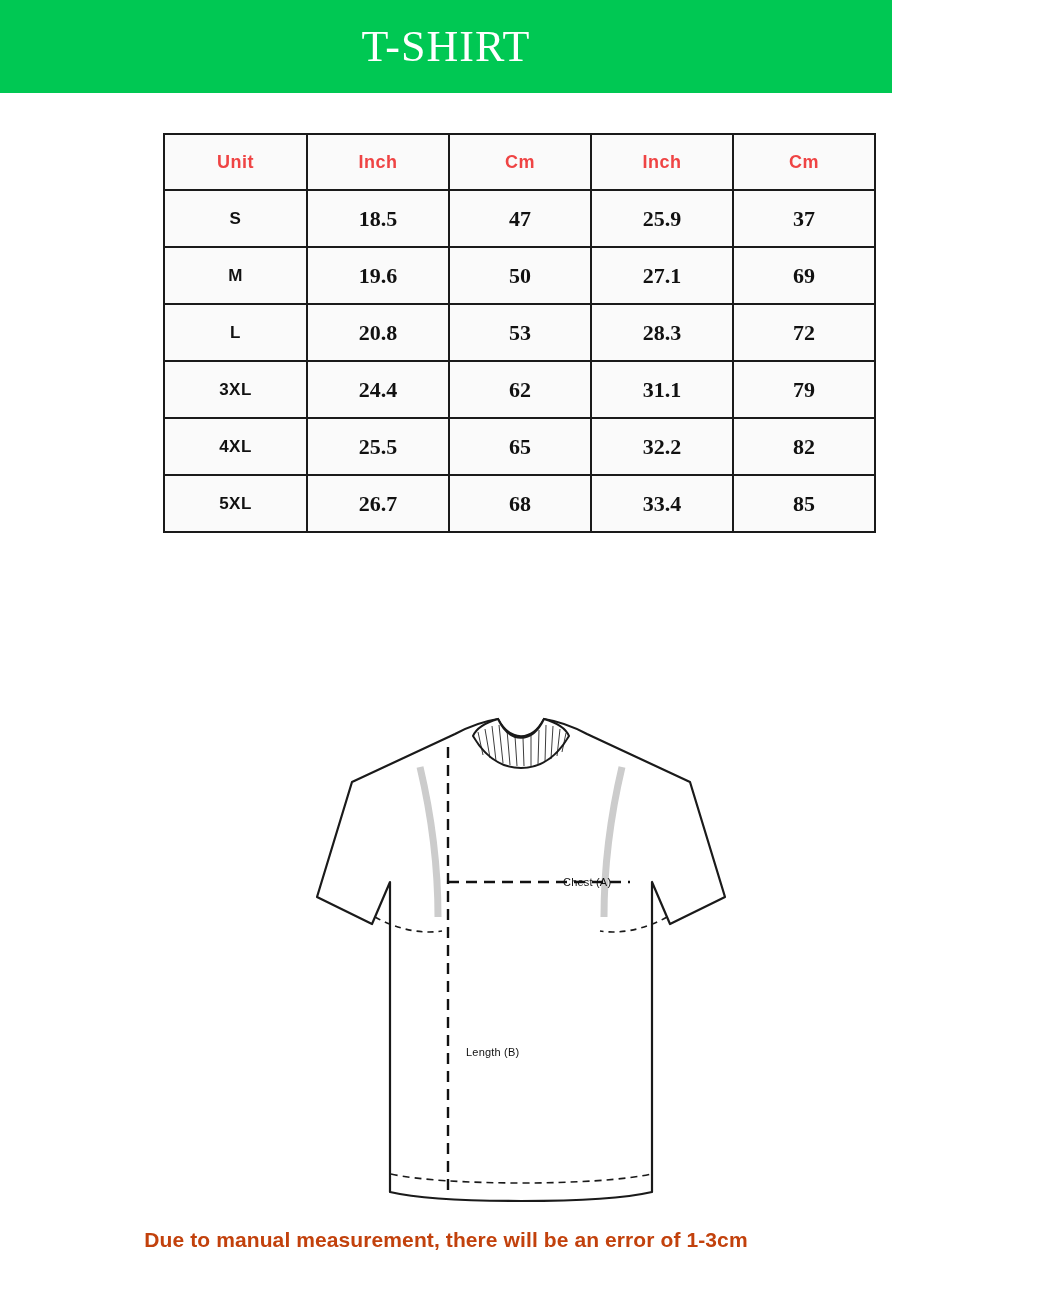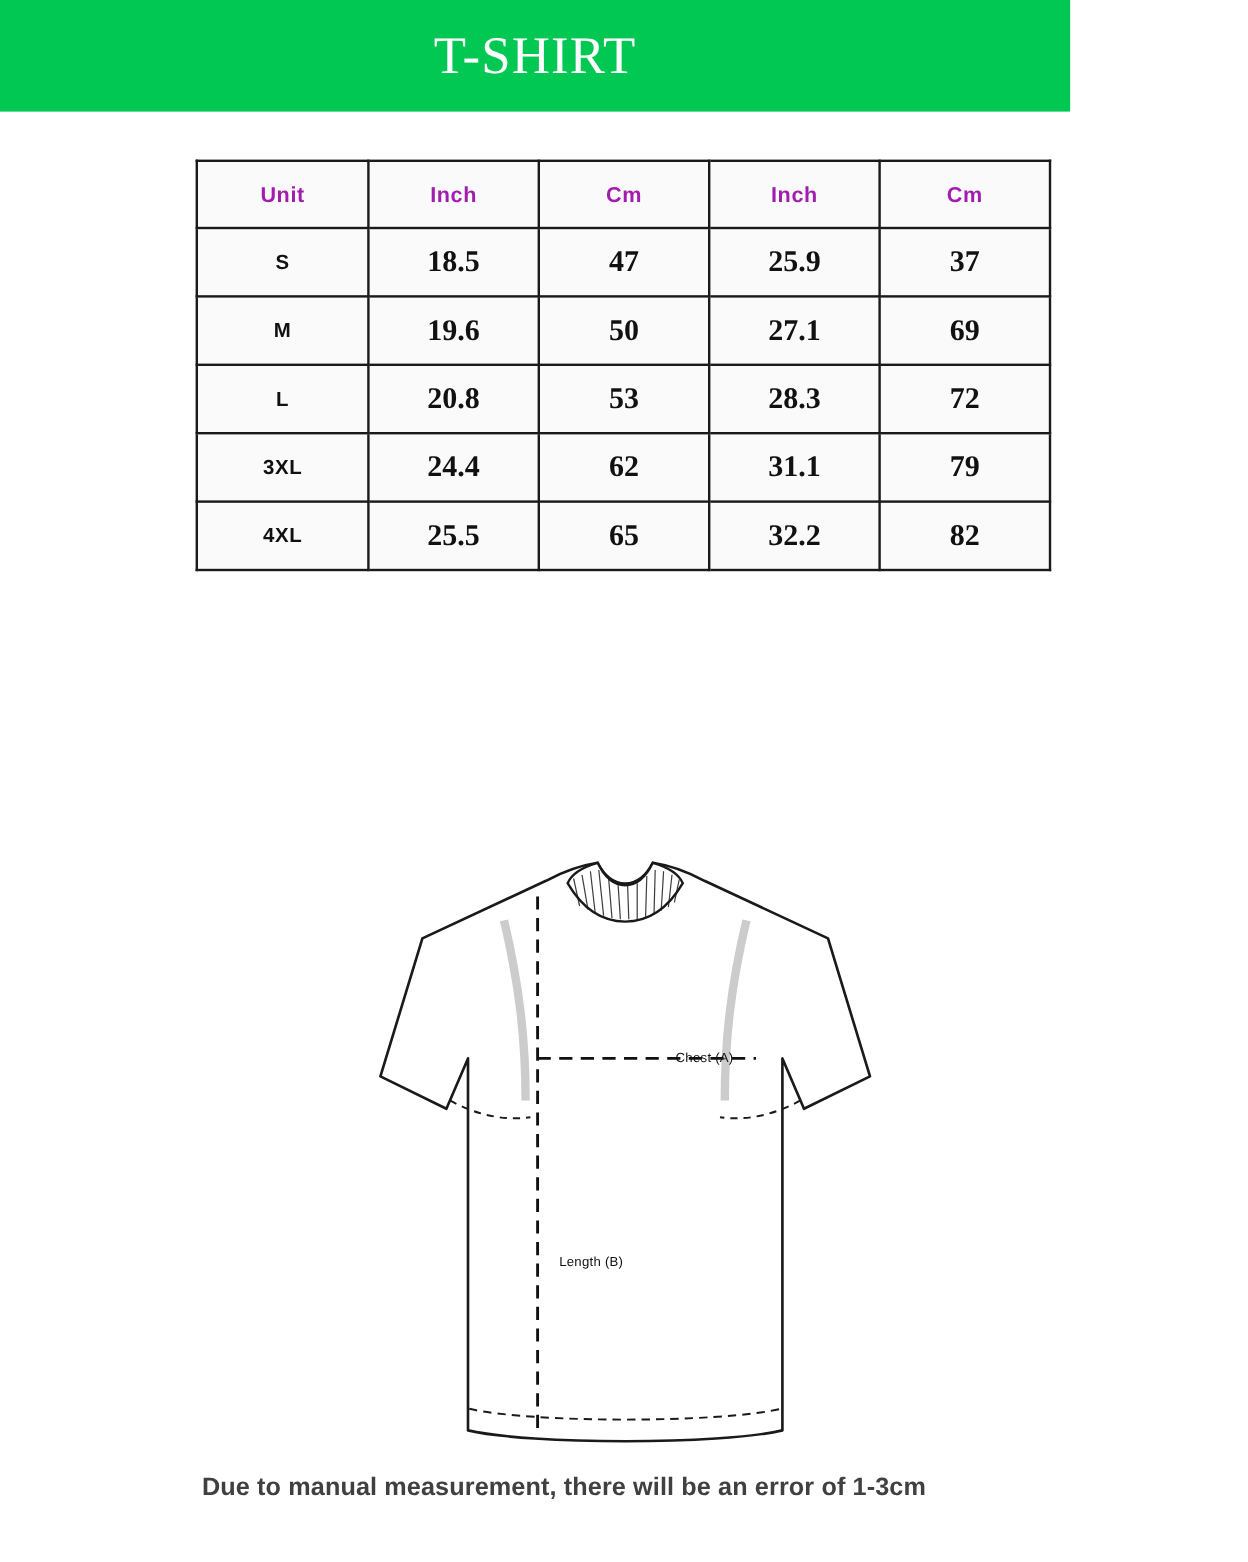--- a/index.html
+++ b/index.html
@@ -63,34 +63,34 @@
     font-size: 18px;
     font-weight: bold;
     letter-spacing: 0.6px;
     color: #111;
   }
   .unit-row td {
     height: 56px;
     font-size: 18px;
     font-weight: bold;
     letter-spacing: 0.5px;
-    color: #a21caf;
+    color: #ef4444;
   }
   .data-row td {
     height: 57px;
   }
   .cell-size {
     font-size: 17px;
     font-weight: bold;
     letter-spacing: 0.5px;
     color: #111;
   }
   .cell-val {
     font-family: "Liberation Serif", serif;
-    font-size: 25px;
+    font-size: 22px;
     font-weight: bold;
     color: #111;
   }
 
   
   .shirt-wrap {
     position: absolute;
     left: 270px;
     top: 712px;
     width: 500px;
@@ -108,25 +108,24 @@
   .label-chest { left: 293px; top: 164px; }
   .label-length { left: 196px; top: 334px; }
 
   
   .footer-note {
     position: absolute;
     left: 0;
     top: 1228px;
     width: 100%;
     text-align: center;
-    color: #404040;
+    color: #c2410c;
     font-size: 21px;
     font-weight: bold;
     letter-spacing: 0.1px;
-    margin-left: 24px;
   }
 </style>
 </head>
 <body>
 
 <div id="page">
 
   <div class="header-banner">
     <div class="header-title">T-SHIRT</div>
   </div>
@@ -177,20 +176,27 @@
           <td class="cell-val">62</td>
           <td class="cell-val">31.1</td>
           <td class="cell-val">79</td>
         </tr>
         <tr class="data-row">
           <td class="cell-size">4XL</td>
           <td class="cell-val">25.5</td>
           <td class="cell-val">65</td>
           <td class="cell-val">32.2</td>
           <td class="cell-val">82</td>
+        </tr>
+        <tr class="data-row">
+          <td class="cell-size">5XL</td>
+          <td class="cell-val">26.7</td>
+          <td class="cell-val">68</td>
+          <td class="cell-val">33.4</td>
+          <td class="cell-val">85</td>
         </tr>
       </tbody>
     </table>
   </div>
 
   <div class="shirt-wrap">
     <svg class="shirt-svg" width="500" height="505" viewBox="0 0 500 505">
 
       <path d="M185 22
                C 200 14, 215 9, 228 7

